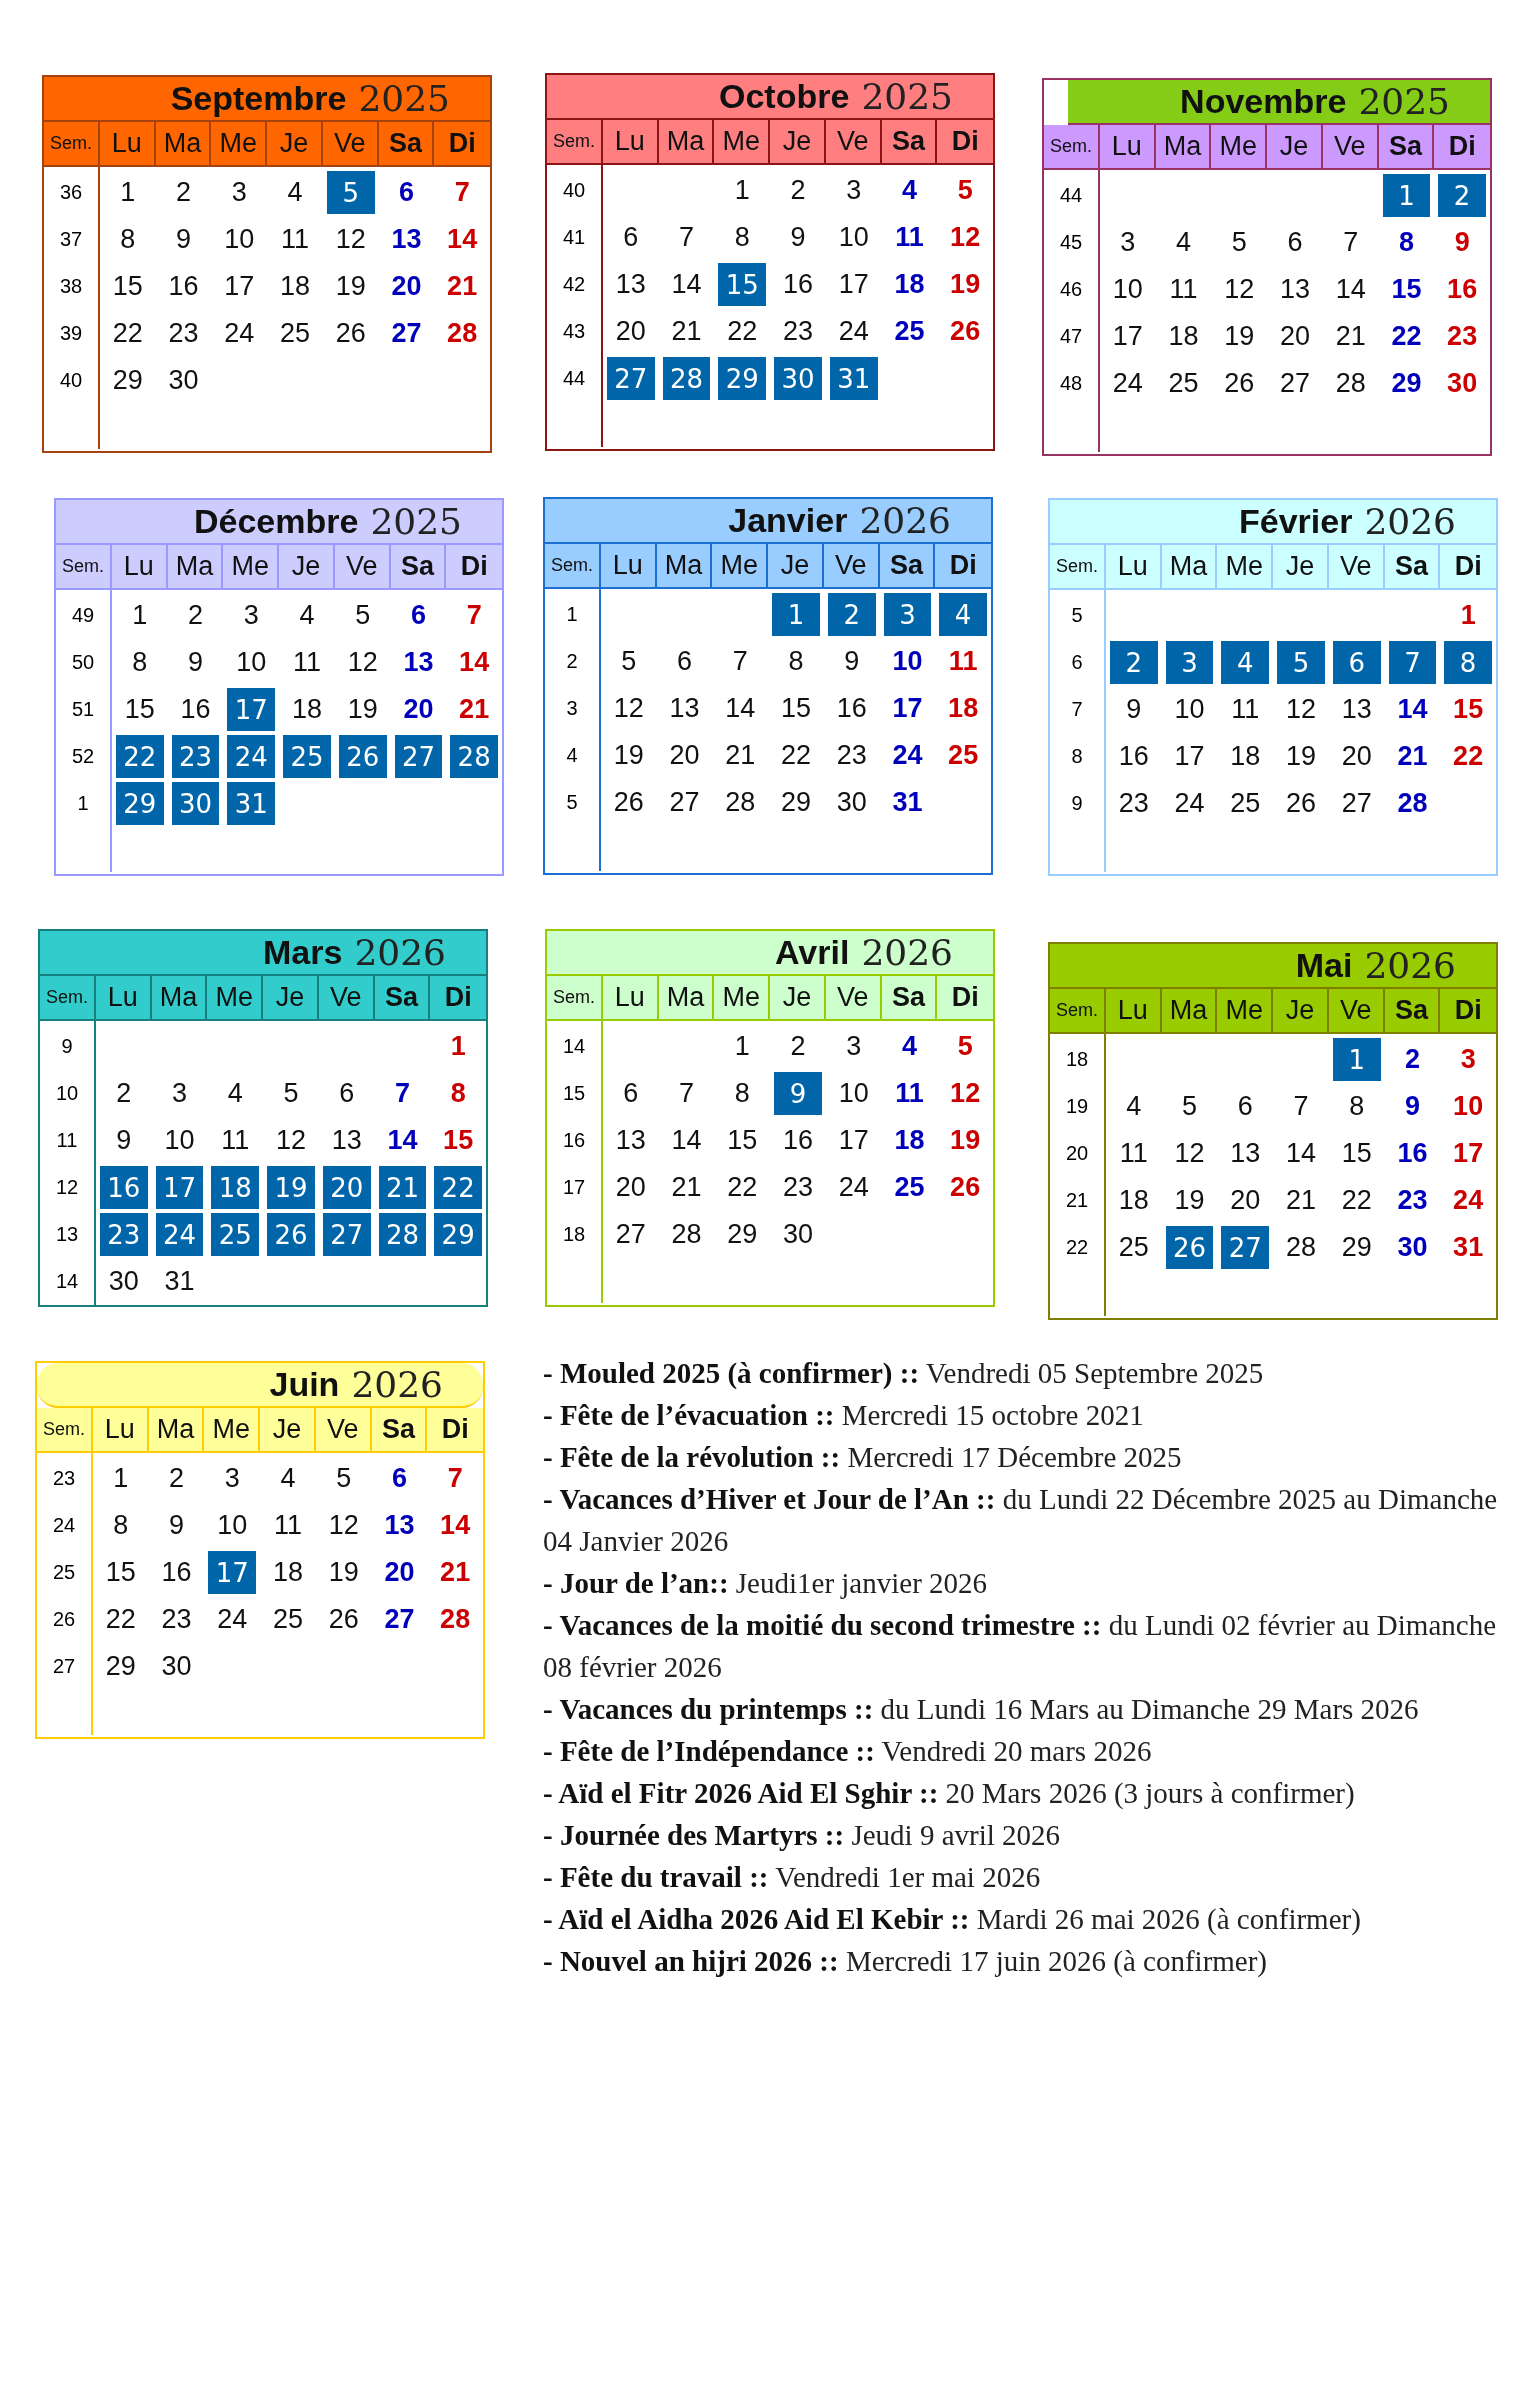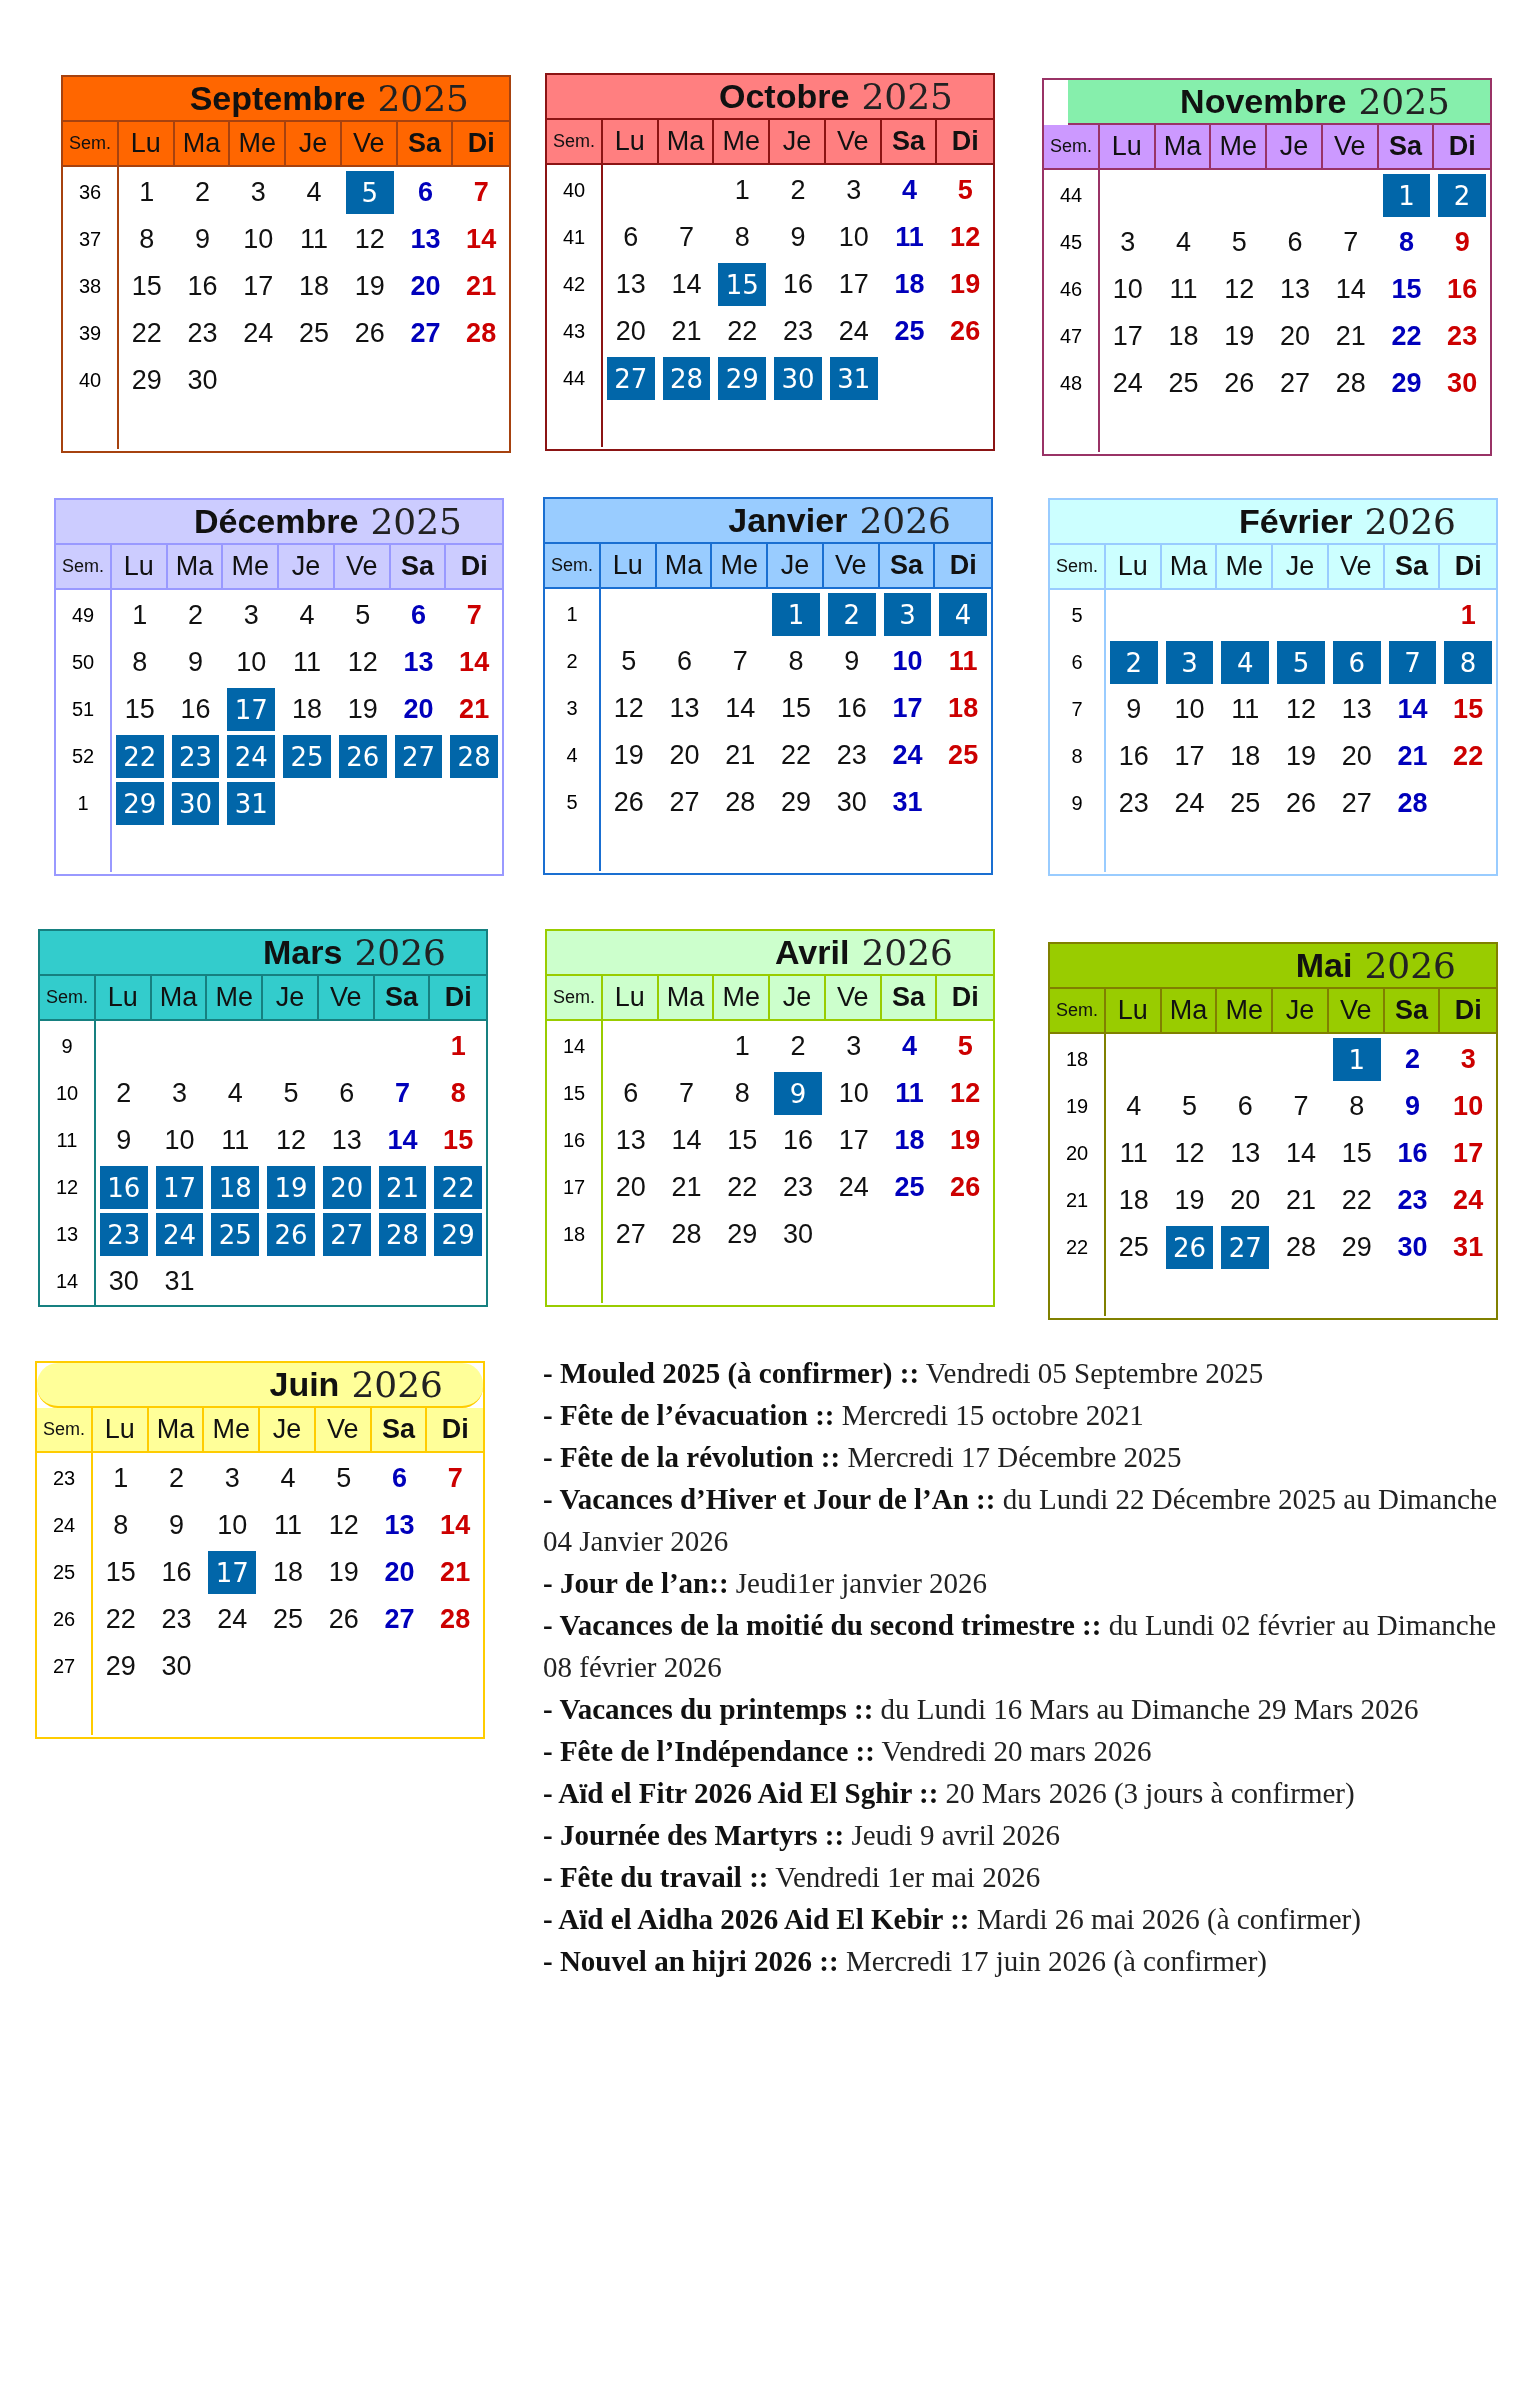--- a/index.html
+++ b/index.html
@@ -23,21 +23,21 @@
   .cal .days .hl { background:#0166a9; color:#fff; font-weight:normal; font-family:"DejaVu Sans", sans-serif; font-size:26px; }
 
   .notes { position:absolute; left:543px; top:1352px; width:970px; font-family:"Liberation Serif", serif; font-size:29px; line-height:42px; color:#222; }
   .notes p { margin:0; }
   .notes b { font-weight:bold; color:#111; }
 </style>
 </head>
 <body>
 
 <div id="calendars">
-    <div class="cal" style="left: 42px; top: 75px; border-color: rgb(166, 66, 15); margin-left: 19px;">
+    <div class="cal" style="left: 42px; top: 75px; border-color: rgb(166, 66, 15);">
       <div class="title" style="background: rgb(255, 102, 0); border-bottom-color: rgb(166, 66, 15);">
         <span class="mname">Septembre</span>
         <span class="myear">2025</span>
       </div>
       <div class="hdr" style="background: rgb(255, 102, 0); border-bottom-color: rgb(166, 66, 15);">
         <div class="sem" style="border-right-color: rgb(166, 66, 15);">Sem.</div>
         <div style="border-right-color: rgb(166, 66, 15);">Lu</div>
         <div style="border-right-color: rgb(166, 66, 15);">Ma</div>
         <div style="border-right-color: rgb(166, 66, 15);">Me</div>
         <div style="border-right-color: rgb(166, 66, 15);">Je</div>
@@ -141,21 +141,21 @@
           <div class="sun">26</div>
           <div class="hl">27</div>
           <div class="hl">28</div>
           <div class="hl">29</div>
           <div class="hl">30</div>
           <div class="hl">31</div>
         </div>
       </div>
     </div>
     <div class="cal" style="left: 1042px; top: 78px; border-color: rgb(153, 51, 102);">
-      <div class="title" style="background: #86efac; border-bottom-color: rgb(153, 51, 102); margin-left: 24px;">
+      <div class="title" style="background: #84cc16; border-bottom-color: rgb(153, 51, 102); margin-left: 24px;">
         <span class="mname">Novembre</span>
         <span class="myear">2025</span>
       </div>
       <div class="hdr" style="background: rgb(204, 153, 255); border-bottom-color: rgb(153, 51, 102);">
         <div class="sem" style="border-right-color: rgb(153, 51, 102);">Sem.</div>
         <div style="border-right-color: rgb(153, 51, 102);">Lu</div>
         <div style="border-right-color: rgb(153, 51, 102);">Ma</div>
         <div style="border-right-color: rgb(153, 51, 102);">Me</div>
         <div style="border-right-color: rgb(153, 51, 102);">Je</div>
         <div style="border-right-color: rgb(153, 51, 102);">Ve</div>

